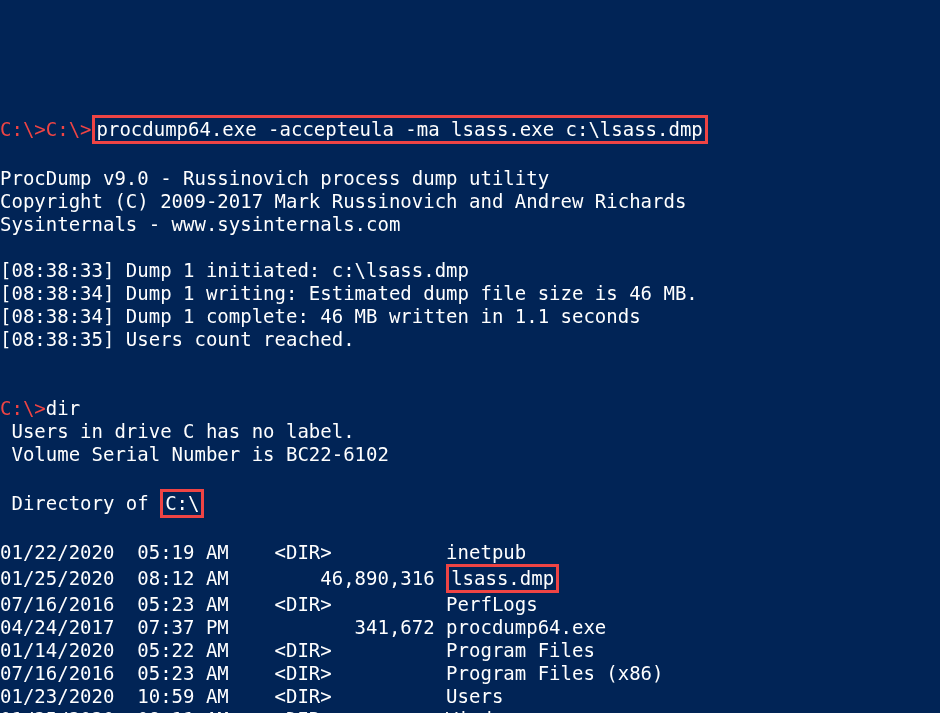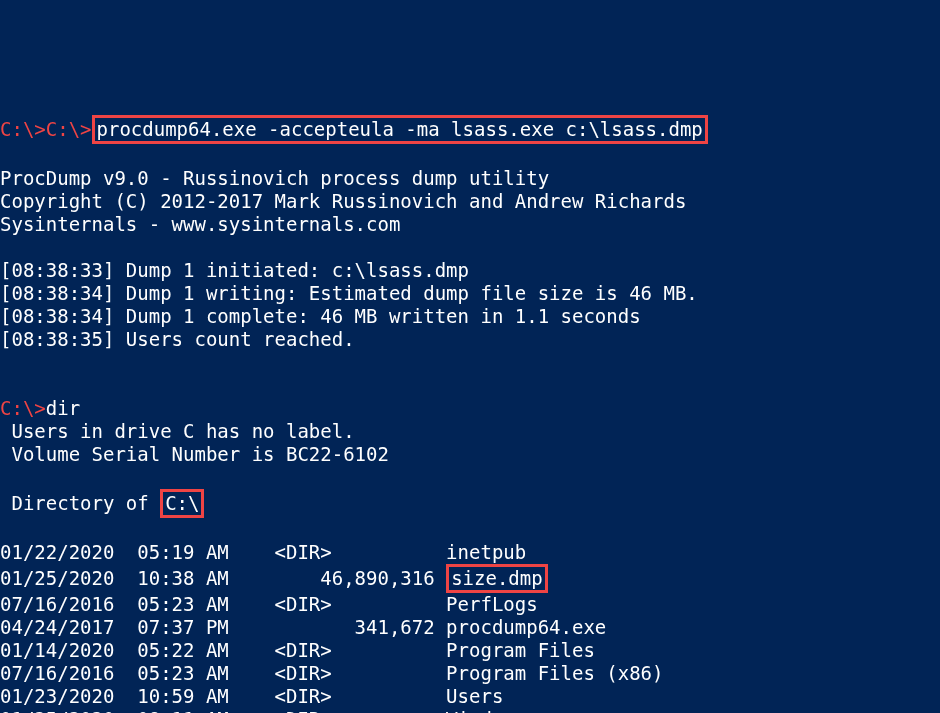--- a/index.html
+++ b/index.html
@@ -31,37 +31,37 @@
   }
 </style>
 </head>
 <body>
 
 
 
 <div class="terminal"><span class="p">C:\&gt;C:\&gt;</span><span class="hlbox cmd"><span>procdump64.exe -accepteula -ma lsass.exe c:\lsass.dmp</span></span>
 
 <span>ProcDump v9.0 - Russinovich process dump utility</span>
-<span>Copyright (C) 2012-2017 Mark Russinovich and Andrew Richards</span>
+<span>Copyright (C) 2009-2017 Mark Russinovich and Andrew Richards</span>
 <span>Sysinternals - www.sysinternals.com</span>
 
 <span>[08:38:33] Dump 1 initiated: c:\lsass.dmp</span>
 <span>[08:38:34] Dump 1 writing: Estimated dump file size is 46 MB.</span>
 <span>[08:38:34] Dump 1 complete: 46 MB written in 1.1 seconds</span>
 <span>[08:38:35] Users count reached.</span>
 
 
 <span class="p">C:\&gt;</span><span>dir</span>
 <span> Users in drive C has no label.</span>
 <span> Volume Serial Number is BC22-6102</span>
 
 <span> Directory of </span><span class="hlbox"><span>C:\</span></span>
 
 <span>01/22/2020  05:19 AM    &lt;DIR&gt;          inetpub</span>
-<span>01/25/2020  10:38 AM        46,890,316 </span><span class="hlbox"><span>size.dmp</span></span>
+<span>01/25/2020  08:12 AM        46,890,316 </span><span class="hlbox"><span>lsass.dmp</span></span>
 <span>07/16/2016  05:23 AM    &lt;DIR&gt;          PerfLogs</span>
 <span>04/24/2017  07:37 PM           341,672 procdump64.exe</span>
 <span>01/14/2020  05:22 AM    &lt;DIR&gt;          Program Files</span>
 <span>07/16/2016  05:23 AM    &lt;DIR&gt;          Program Files (x86)</span>
 <span>01/23/2020  10:59 AM    &lt;DIR&gt;          Users</span>
 <span>01/25/2020  08:11 AM    &lt;DIR&gt;          Windows</span>
 
 
 </div>
 

